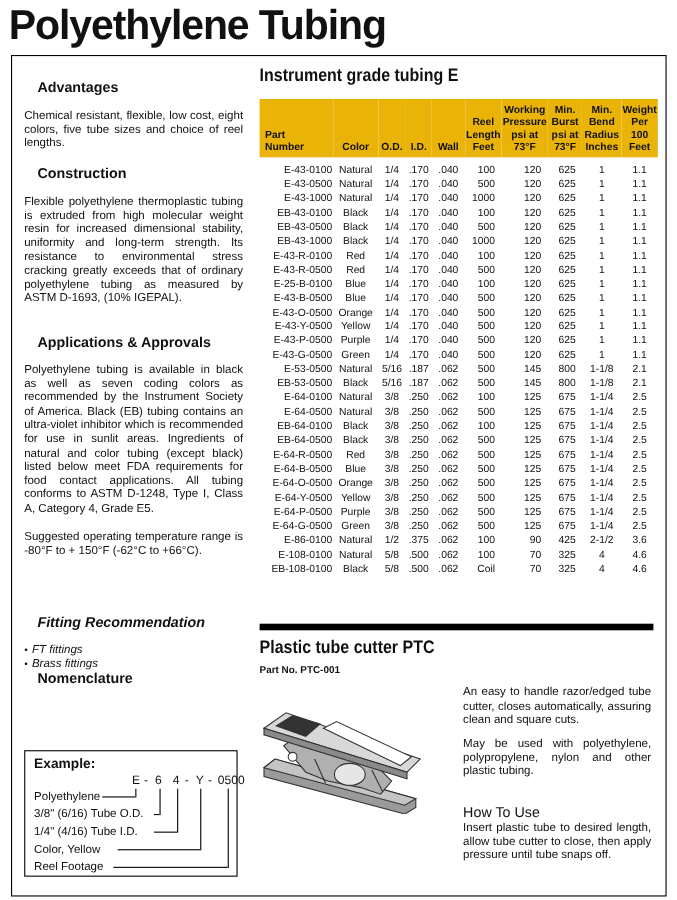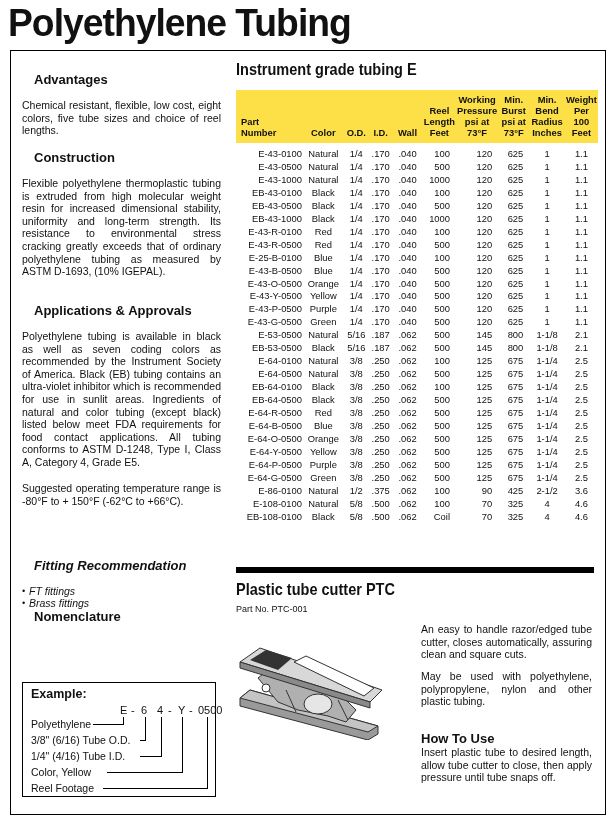--- a/index.html
+++ b/index.html
@@ -27,39 +27,39 @@
     .example-box .ex-title { position: absolute; left: 8px; top: 4px; font-size: 12.5px; font-weight: bold; }
     .ex-code { position: absolute; top: 21px; font-size: 11px; }
     .ex-label { position: absolute; left: 8px; font-size: 10.5px; background: #fff; padding-right: 1px; }
     .ex-line { position: absolute; border-color: #000; border-style: solid; border-width: 0; }
 
     .right-col { position: absolute; left: 236px; top: 58px; width: 360px; }
     .table-title { font-size: 16.5px; font-weight: bold; margin: 0; line-height: 22px;
                    transform: scaleX(0.88); transform-origin: left; white-space: nowrap; }
     table.spec { position: absolute; left: 236px; top: 90px; width: 362px; border-collapse: collapse;
                  font-size: 9.4px; }
-    table.spec thead th { background: #fde047; font-weight: bold; font-size: 9.4px; line-height: 11px;
+    table.spec thead th { background: #eab308; font-weight: bold; font-size: 9.4px; line-height: 11px;
                           vertical-align: bottom; padding: 4px 1px 5px 1px; text-align: center; }
     table.spec thead th.left { text-align: left; padding-left: 5px; }
     table.spec tbody td { padding: 0 1px; line-height: 12.95px; text-align: center; white-space: nowrap; }
     table.spec tbody td.pn { text-align: right; padding-left: 5px; }
     table.spec tbody td.rt { text-align: right; padding-right: 6px; }
     table.spec tbody tr:first-child td { padding-top: 5px; }
 
     .divider { position: absolute; left: 236px; top: 567px; width: 358px; height: 6px; background: #000; }
 
     .cutter-title { position: absolute; left: 236px; top: 580px; font-size: 16.5px; font-weight: bold;
                     margin: 0; white-space: nowrap; transform: scaleX(0.88); transform-origin: left; }
-    .cutter-part { position: absolute; left: 236px; top: 604px; font-size: 9px; font-weight: normal; }
+    .cutter-part { position: absolute; left: 236px; top: 604px; font-size: 9px; font-weight: bold; }
     .cutter-img { position: absolute; left: 238px; top: 640px; width: 150px; height: 100px; }
     .cutter-text { position: absolute; left: 421px; width: 171px; font-size: 10.5px; line-height: 12.6px;
                    text-align: justify; margin: 0; }
     .ct1 { top: 623px; }
     .ct2 { top: 670px; }
-    .howto-title { position: absolute; left: 421px; top: 731px; font-size: 13px; font-weight: bold; margin: 0; }
+    .howto-title { position: absolute; left: 421px; top: 731px; font-size: 13px; font-weight: normal; margin: 0; }
     .ct3 { top: 746px; }
   </style>
 </head>
 <body>
 
 <h1 class="page-title">Polyethylene Tubing</h1>
 <div class="frame"></div>
 
 <div class="left-col">
   <div class="section sec-adv">

